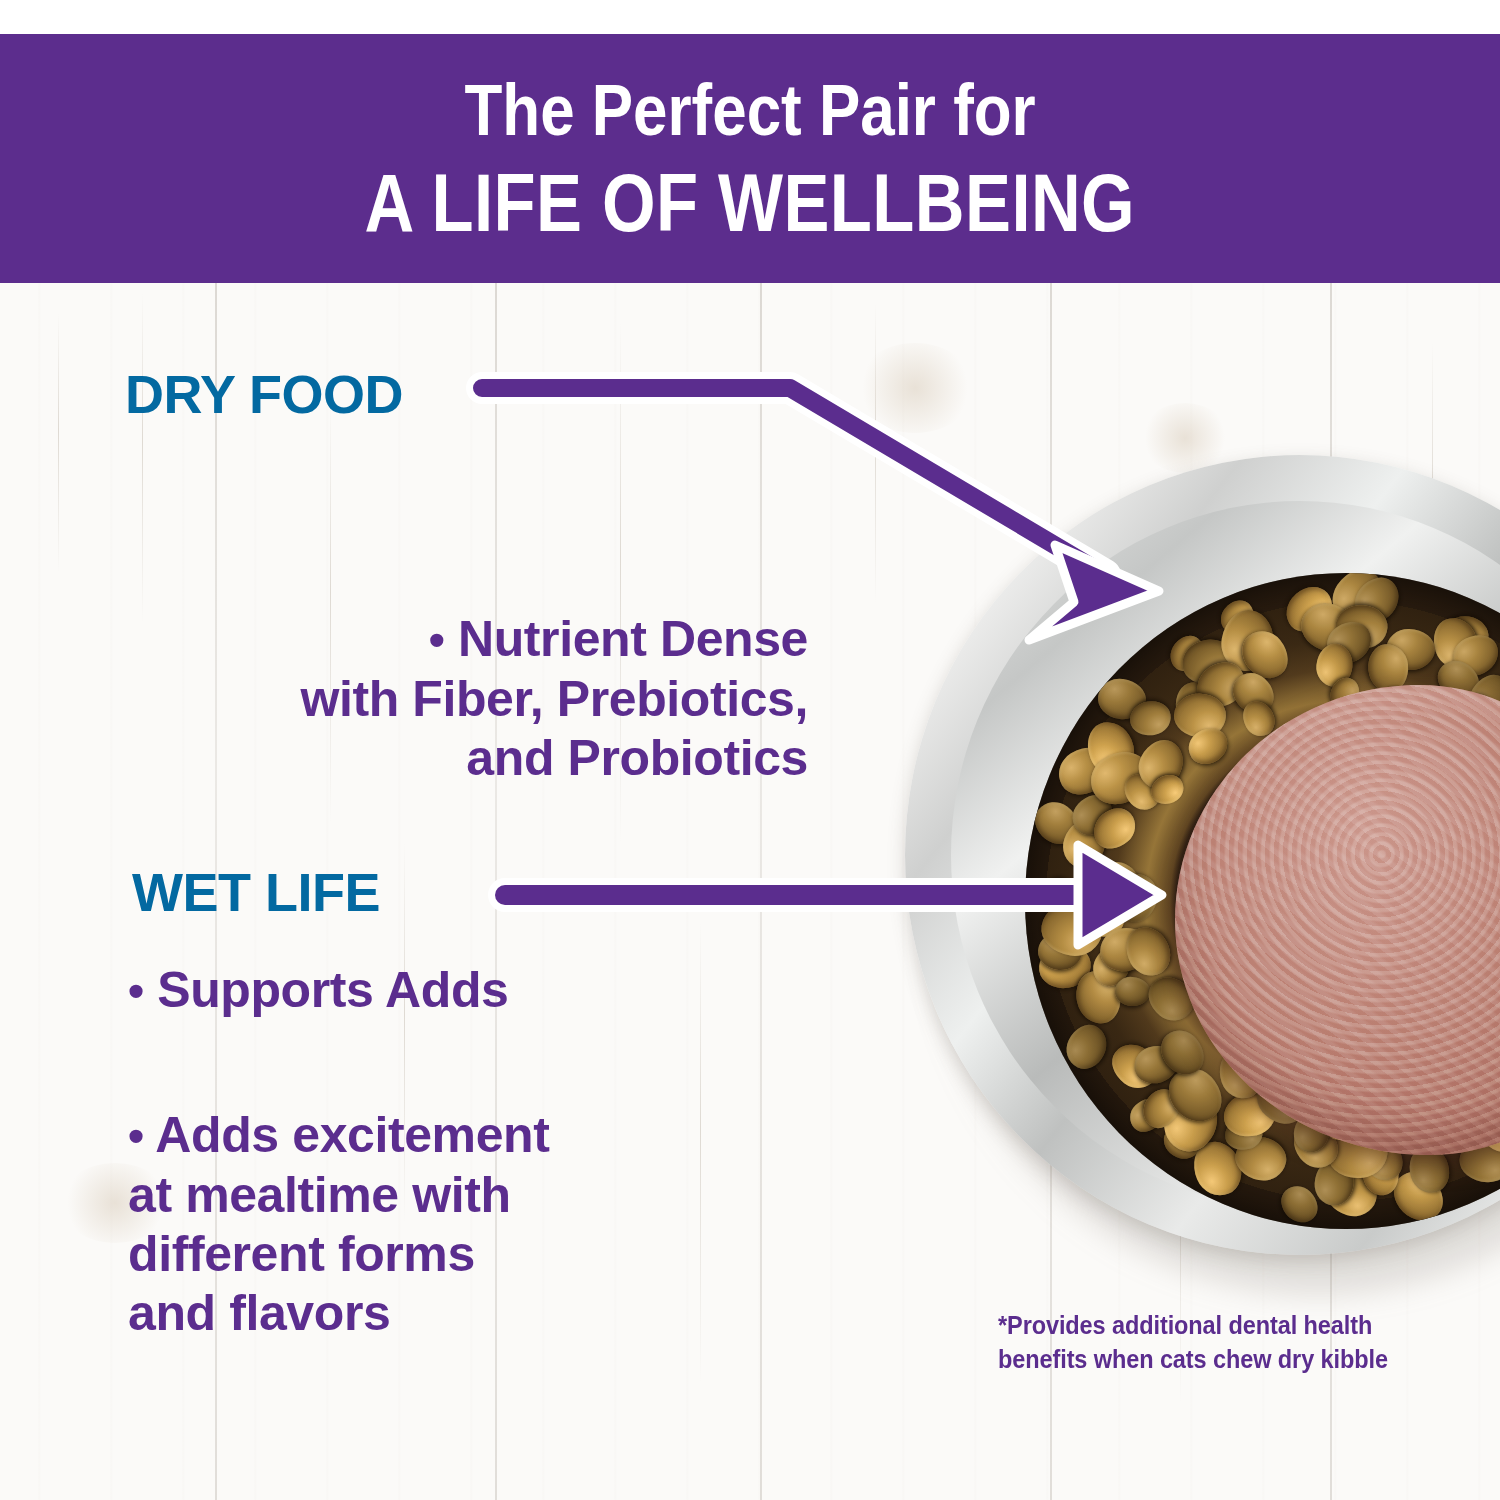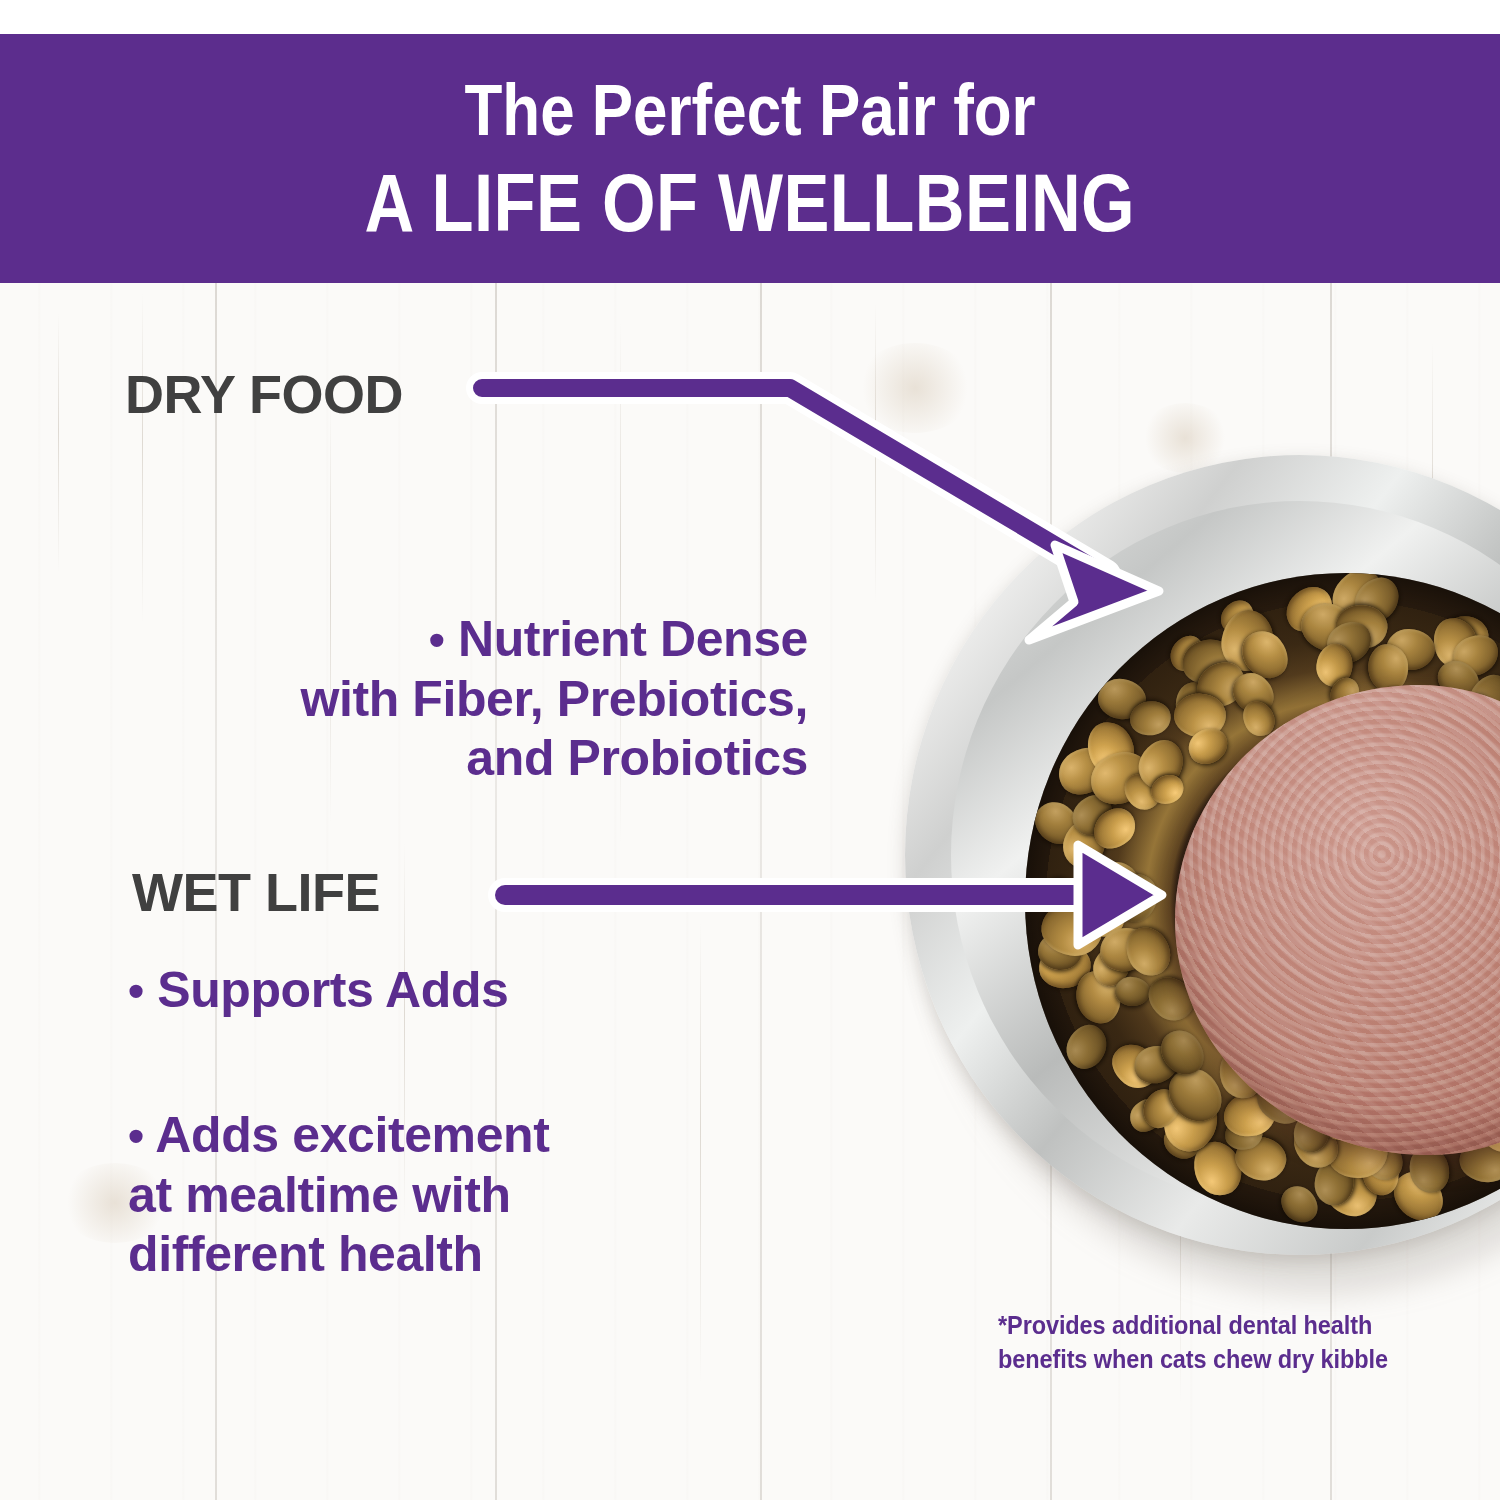--- a/index.html
+++ b/index.html
@@ -92,21 +92,21 @@
   
   .copy {
     position:absolute; left:0; top:283px; width:880px; height:1217px;
     color:#5b2d8e;
   }
   .section-head {
     position:absolute;
     font-weight:700;
     font-size:54px;
     letter-spacing:-0.5px;
-    color:#404040;
+    color:#0369a1;
     white-space:nowrap;
   }
   .bullet-block {
     position:absolute;
     font-weight:700;
     font-size:50px;
     line-height:59px;
     color:#5b2d8e;
     letter-spacing:-0.4px;
   }
@@ -380,21 +380,22 @@
 
     <div class="bullet-block" style="left:128px; top:678px; width:680px;">
       <span class="b1"><span class="bullet-dot">•</span>
       <span>Supports Adds</span></span>
     </div>
 
     <div class="bullet-block" style="left:128px; top:823px; width:680px;">
       <span class="b1"><span class="bullet-dot">•</span>
       <span>Adds excitement</span></span>
       <span class="b1">at mealtime with</span>
-      <span class="b1">different health</span>
+      <span class="b1">different forms</span>
+      <span class="b1">and flavors</span>
     </div>
   </div>
 
   <svg class="arrow-svg" viewBox="0 0 1500 1500">
 
     <g>
       <path d="M 482 388 L 790 388 L 1105 575" stroke="#ffffff" stroke-width="32" fill="none" stroke-linecap="round" stroke-linejoin="round"></path>
       <path d="M 482 388 L 790 388 L 1105 575" stroke="#5B2D8E" stroke-width="18" fill="none" stroke-linecap="round" stroke-linejoin="round"></path>
 
       <polygon points="1159,591 1055,545 1074,602 1029,640" fill="#5B2D8E" stroke="#ffffff" stroke-width="9" stroke-linejoin="round"></polygon>

